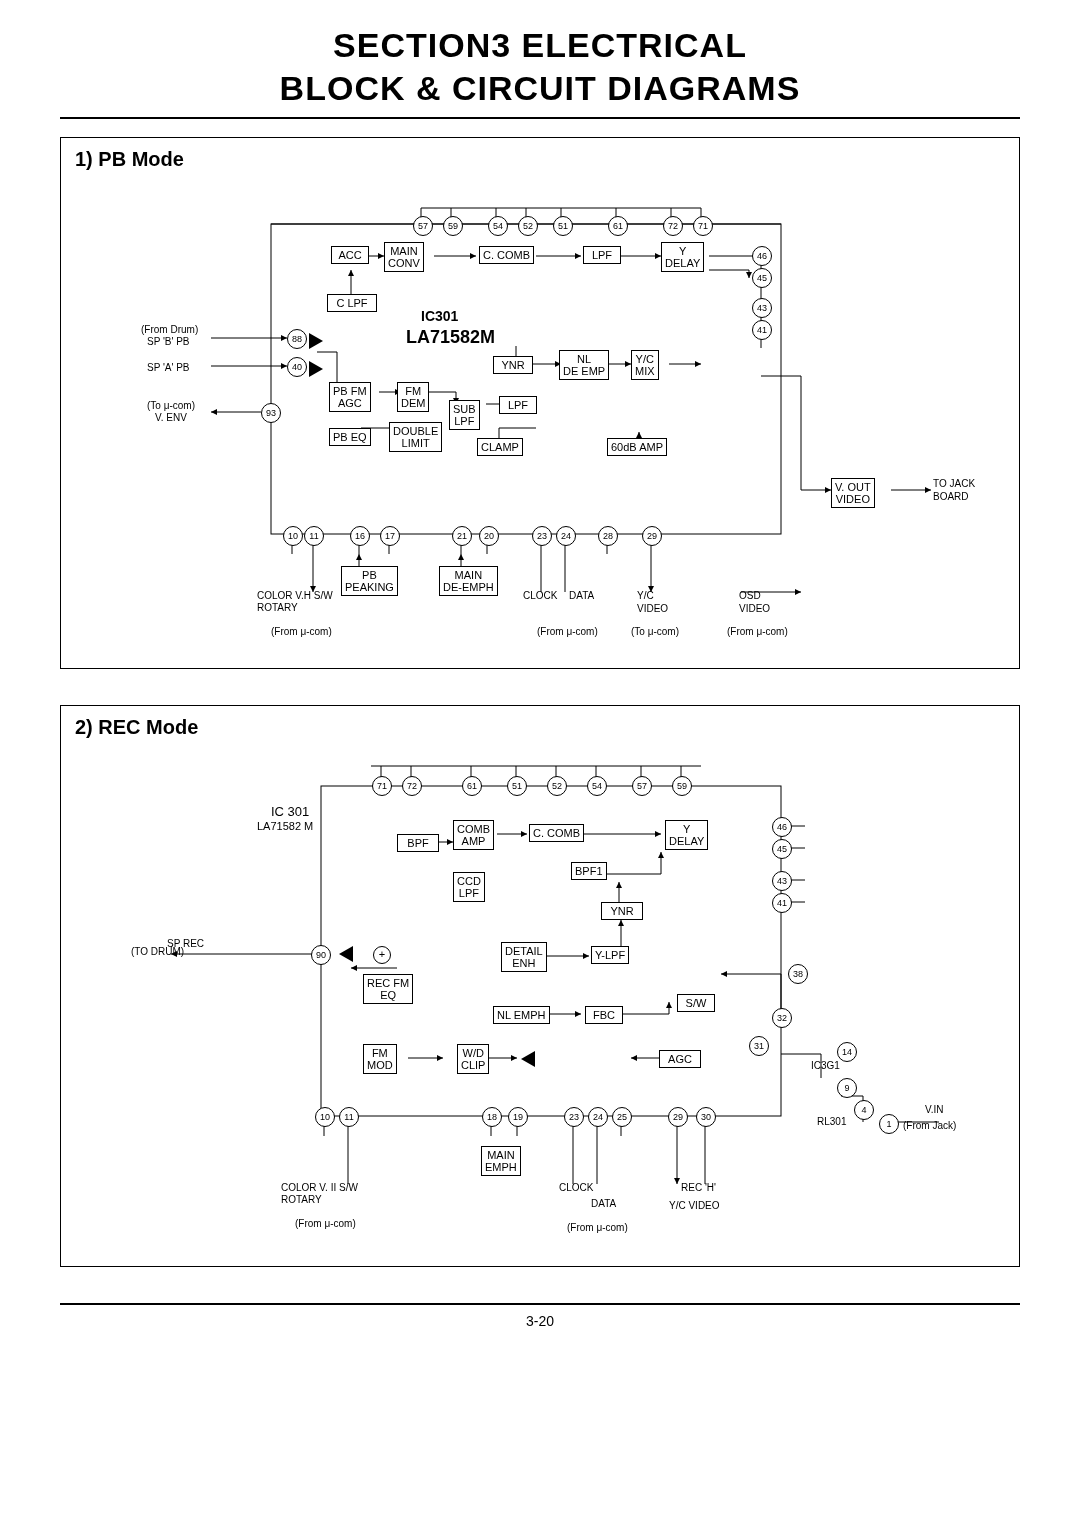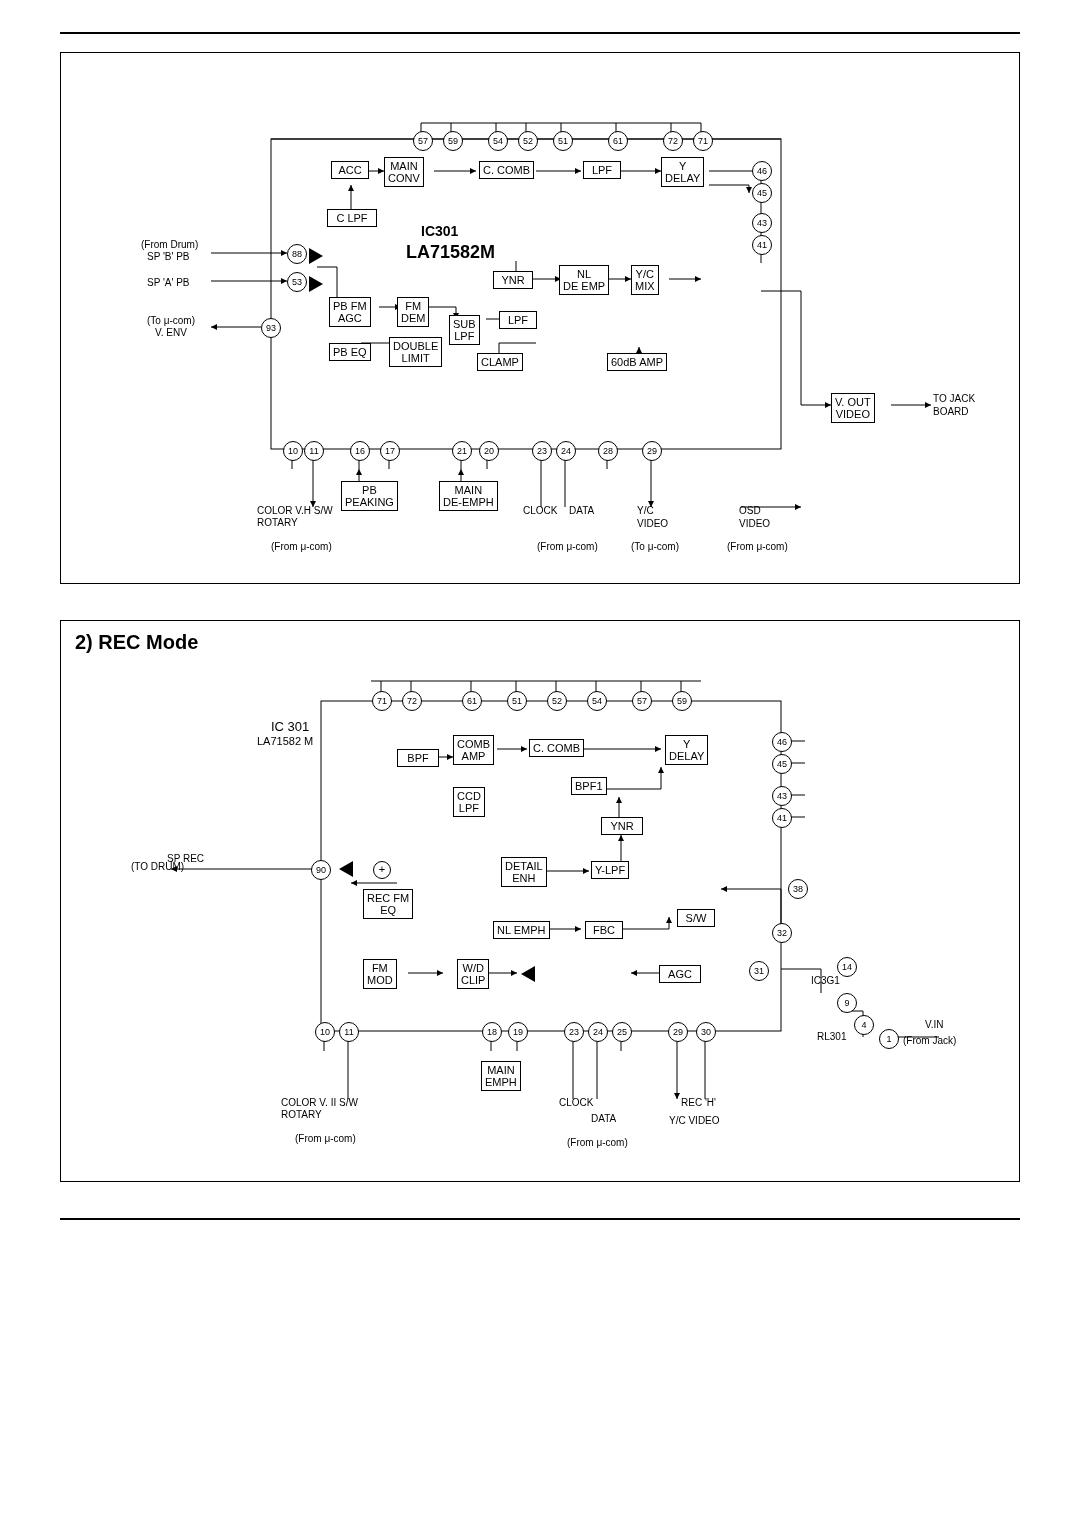--- a/index.html
+++ b/index.html
@@ -20,23 +20,28 @@
   .tri::after{content:"";position:absolute;left:-14px;top:-8px;width:0;height:0;border-top:8px solid transparent;border-bottom:8px solid transparent;border-left:14px solid #000}
   .tri span{position:absolute;left:-12px;top:-6px;width:0;height:0;border-top:6px solid transparent;border-bottom:6px solid transparent;border-left:11px solid #fff}
   .foot{height:2px;background:#000;margin:18px 0 8px}
   .pnum{text-align:center;font-size:14px;margin-bottom:30px}
 </style>
 </head>
 <body>
 
 <div class="page">
 
+  <div class="sect">
+    <span>SECTION3   ELECTRICAL</span><br>
+    <span>BLOCK &amp; CIRCUIT DIAGRAMS</span>
+  </div>
   <div class="hr"></div>
 
   <div class="frame" style="height:530px">
+    <div class="title">1) PB Mode</div>
 
     <svg width="960" height="530">
       <defs>
         <marker id="ar" markerWidth="8" markerHeight="8" refX="6" refY="3" orient="auto">
             <path d="M0,0 L6,3 L0,6 Z" class="arrowhead"></path>
           </marker>
       </defs>
 
       <rect x="210" y="86" width="510" height="310" fill="none" stroke="#000"></rect>
 
@@ -165,21 +170,21 @@
         <span>43</span>
       </div>
     <div class="abs pin" style="left:691px;top:182px">
         <span>41</span>
       </div>
 
     <div class="abs pin" style="left:226px;top:191px">
         <span>88</span>
       </div>
     <div class="abs pin" style="left:226px;top:219px">
-        <span>53</span>
+        <span>40</span>
       </div>
     <div class="abs pin" style="left:200px;top:265px">
         <span>93</span>
       </div>
 
     <div class="abs pin" style="left:222px;top:388px">
         <span>10</span>
       </div>
     <div class="abs pin" style="left:243px;top:388px">
         <span>11</span>
@@ -411,21 +416,21 @@
     <div class="abs pin" style="left:250px;top:239px">
         <span>90</span>
       </div>
 
     <div class="abs pin" style="left:727px;top:258px">
         <span>38</span>
       </div>
     <div class="abs pin" style="left:711px;top:302px">
         <span>32</span>
       </div>
-    <div class="abs pin" style="left:688px;top:340px">
+    <div class="abs pin" style="left:688px;top:330px">
         <span>31</span>
       </div>
 
     <div class="abs pin" style="left:776px;top:336px">
         <span>14</span>
       </div>
     <div class="abs pin" style="left:776px;top:372px">
         <span>9</span>
       </div>
 
@@ -517,13 +522,14 @@
 
     <div class="abs lbl" style="left:498px;top:476px">CLOCK</div>
     <div class="abs lbl" style="left:530px;top:492px">DATA</div>
     <div class="abs lbl" style="left:506px;top:516px">(From μ-com)</div>
 
     <div class="abs lbl" style="left:620px;top:476px">REC 'H'</div>
     <div class="abs lbl" style="left:608px;top:494px">Y/C VIDEO</div>
   </div>
 
   <div class="foot"></div>
+  <div class="pnum">3-20</div>
 </div>
 
 </body></html>

